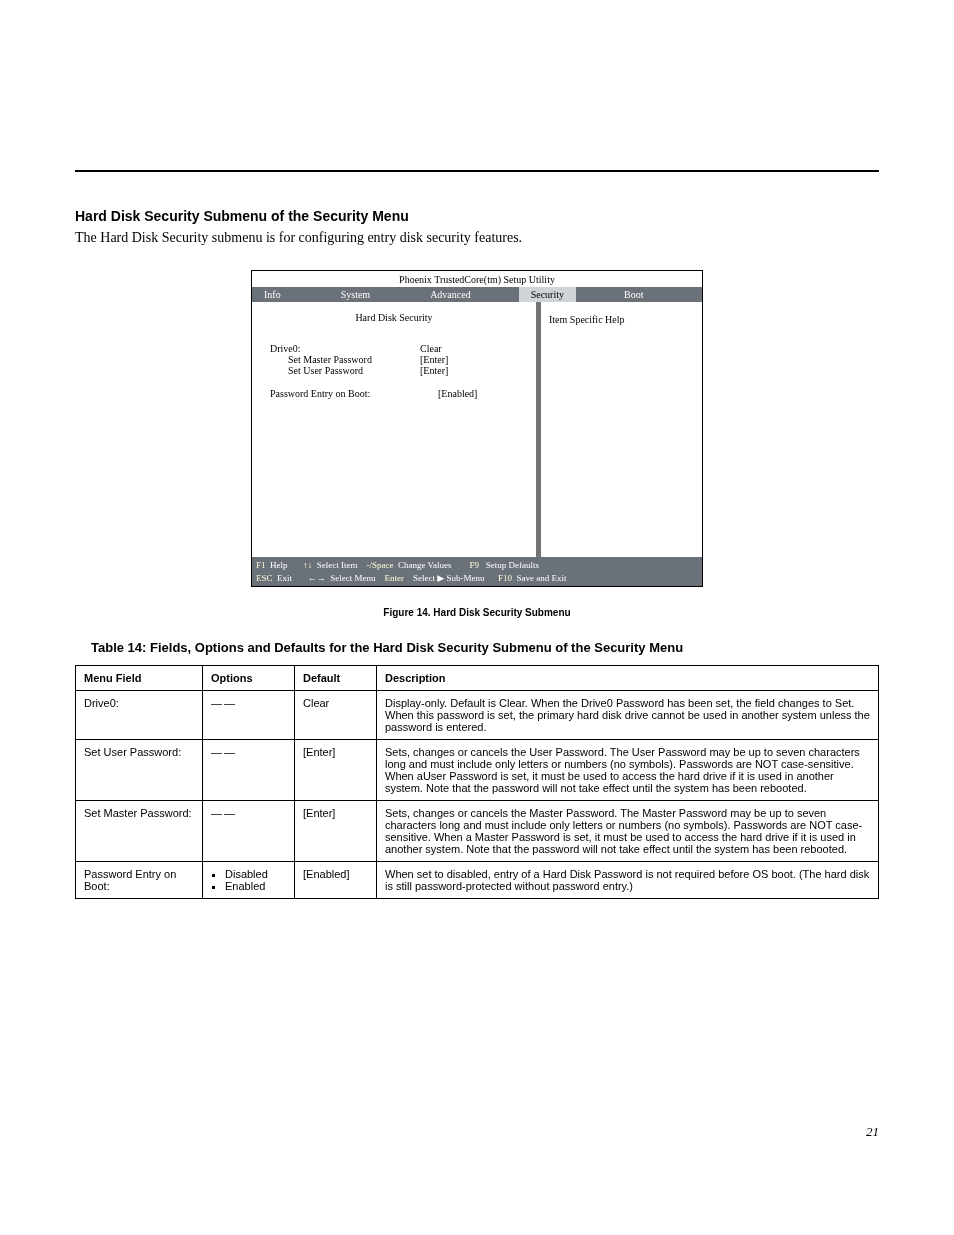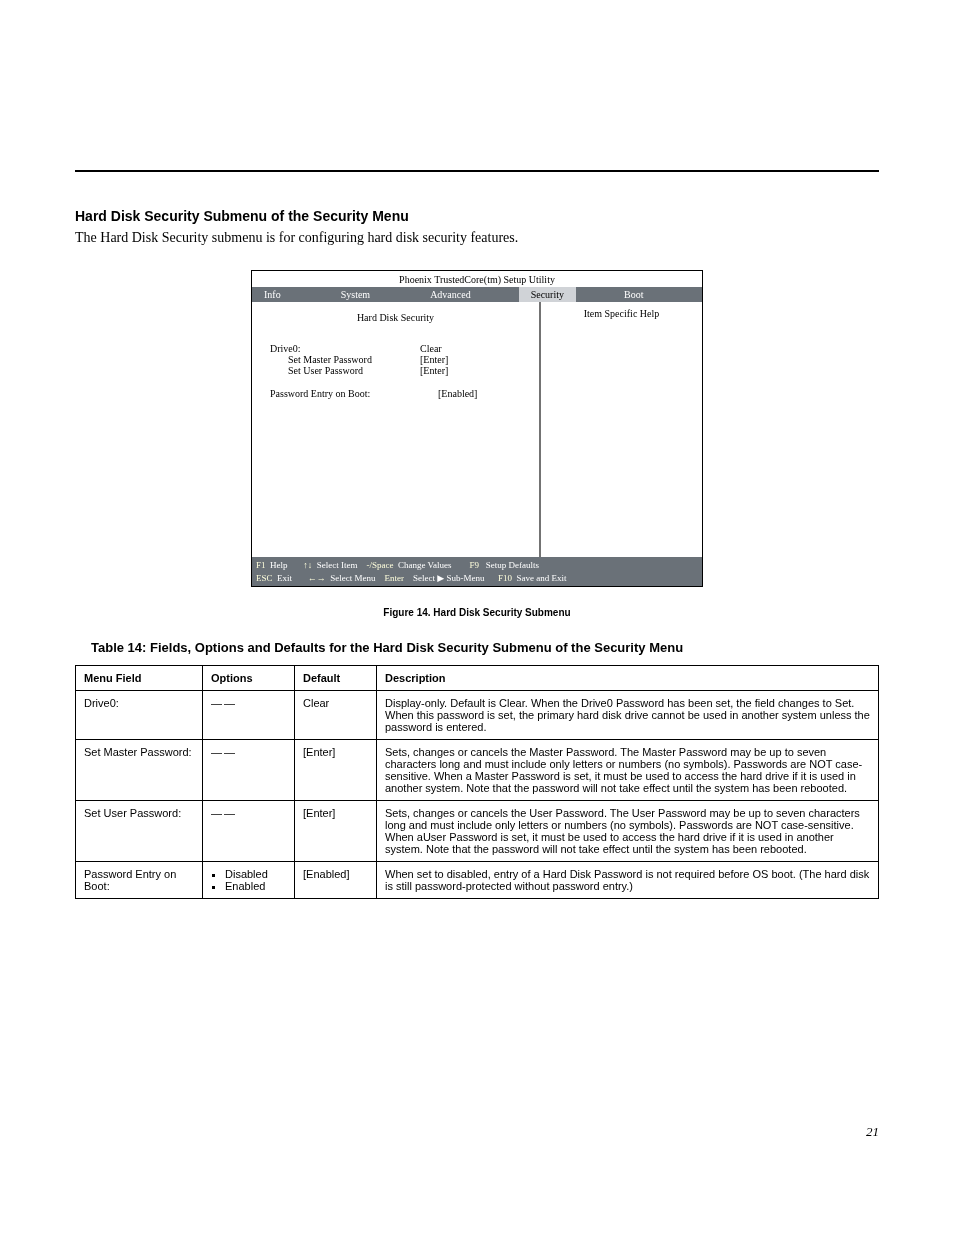--- a/index.html
+++ b/index.html
@@ -73,27 +73,26 @@
     background: #d0d3d7;
     color: #000;
   }
   .bios .body {
     display: flex;
     height: 255px;
     text-align: left;
   }
   .bios .left {
     flex: 1;
-    border-right: 2px solid #737373;
+    border-right: 5px solid #737373;
     padding: 10px 18px;
   }
   .bios .right {
     width: 145px;
-    padding: 6px 8px;
-    text-align: center;
+    padding: 12px 8px;
   }
   .bios .subhead {
     text-align: center;
     margin-bottom: 20px;
   }
   .bios .row {
     display: flex;
   }
   .bios .row .lab { width: 150px; }
   .bios .row .val { }
@@ -160,21 +159,21 @@
   }
 </style>
 </head>
 <body>
 
 <div class="page">
 
   <hr class="header-rule">
 
   <h2 class="section-title">Hard Disk Security Submenu of the Security Menu</h2>
-  <p class="body-text">The Hard Disk Security submenu is for configuring hard disk security features.</p>
+  <p class="body-text">The Hard Disk Security submenu is for configuring entry disk security features.</p>
 
   <div class="bios">
     <div class="title">Phoenix TrustedCore(tm) Setup Utility</div>
     <div class="tabs">
       <div>Info</div>
       <div>System</div>
       <div>Advanced</div>
       <div class="active">Security</div>
       <div>Boot</div>
       <div>Exit</div>
@@ -243,30 +242,30 @@
       </tr>
     </thead>
     <tbody>
       <tr>
         <td>Drive0:</td>
         <td><span class="dash">——</span></td>
         <td>Clear</td>
         <td>Display-only. Default is Clear. When the Drive0 Password has been set, the field changes to Set. When this password is set, the primary hard disk drive cannot be used in another system unless the password is entered.</td>
       </tr>
       <tr>
+        <td>Set User Password:</td>
+        <td><span class="dash">——</span></td>
+        <td>[Enter]</td>
+        <td>Sets, changes or cancels the User Password. The User Password may be up to seven characters long and must include only letters or numbers (no symbols). Passwords are NOT case-sensitive. When aUser Password is set, it must be used to access the hard drive if it is used in another system. Note that the password will not take effect until the system has been rebooted.</td>
+      </tr>
+      <tr>
         <td>Set Master Password:</td>
         <td><span class="dash">——</span></td>
         <td>[Enter]</td>
         <td>Sets, changes or cancels the Master Password. The Master Password may be up to seven characters long and must include only letters or numbers (no symbols). Passwords are NOT case-sensitive. When a Master Password is set, it must be used to access the hard drive if it is used in another system. Note that the password will not take effect until the system has been rebooted.</td>
-      </tr>
-      <tr>
-        <td>Set User Password:</td>
-        <td><span class="dash">——</span></td>
-        <td>[Enter]</td>
-        <td>Sets, changes or cancels the User Password. The User Password may be up to seven characters long and must include only letters or numbers (no symbols). Passwords are NOT case-sensitive. When aUser Password is set, it must be used to access the hard drive if it is used in another system. Note that the password will not take effect until the system has been rebooted.</td>
       </tr>
       <tr>
         <td>Password Entry on Boot:</td>
         <td>
           <ul class="opts">
             <li>Disabled</li>
             <li>Enabled</li>
           </ul>
         </td>
         <td>[Enabled]</td>

